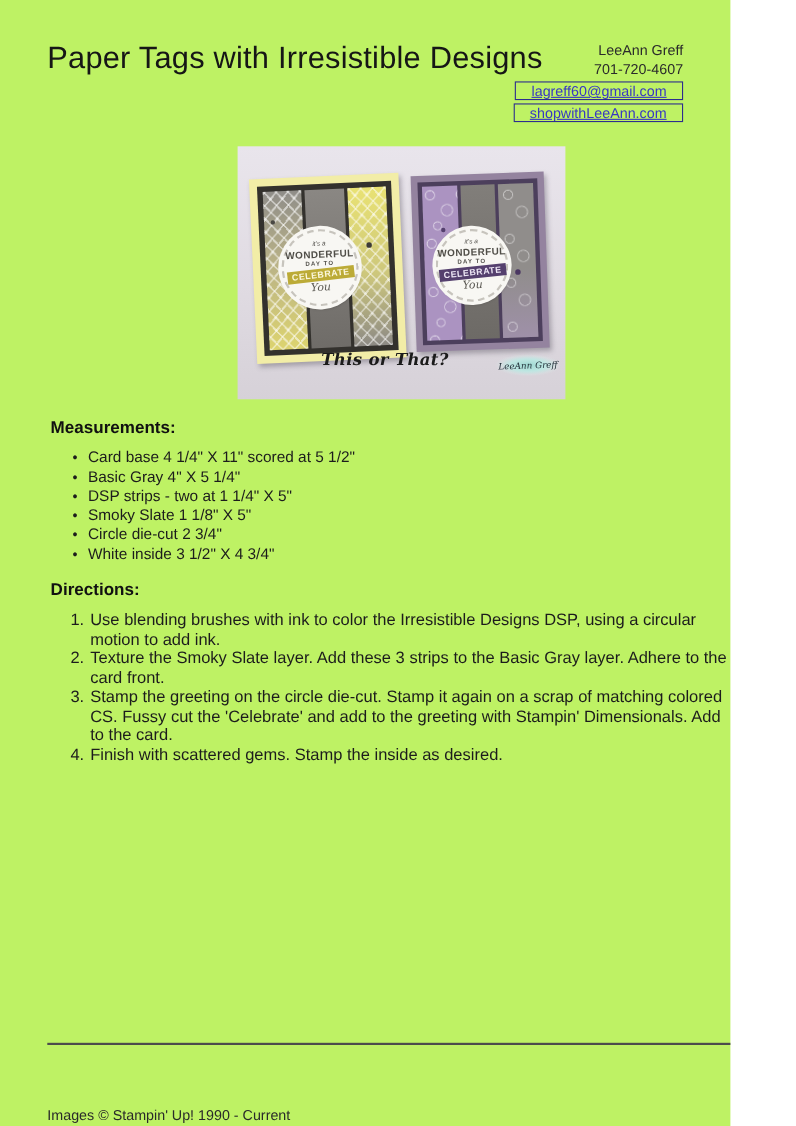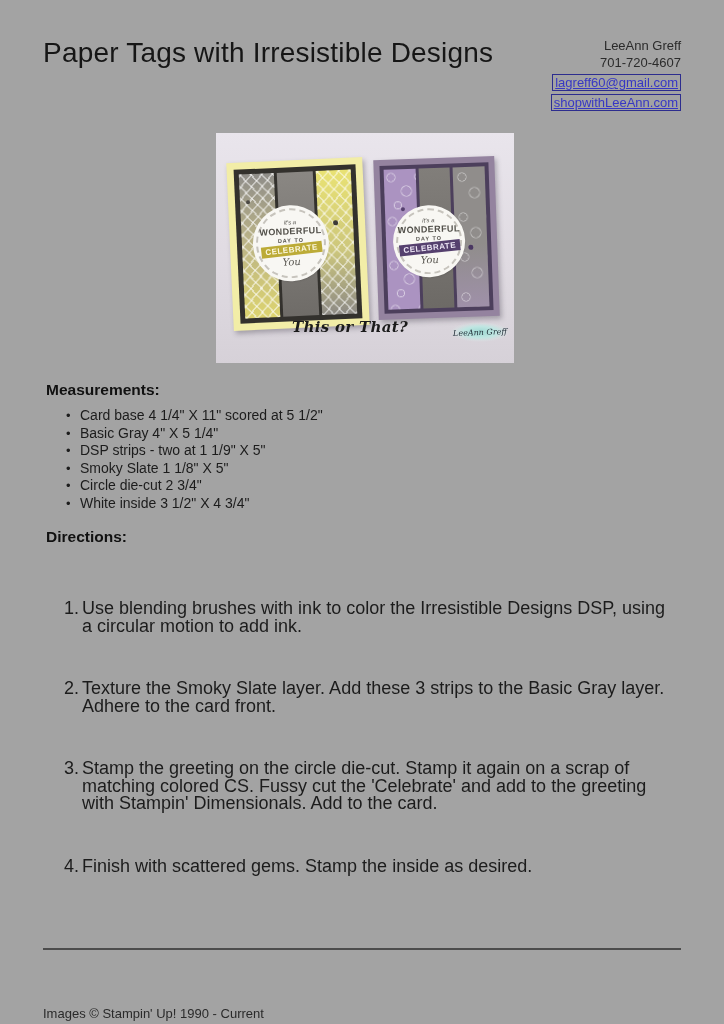--- a/index.html
+++ b/index.html
@@ -1,29 +1,29 @@
 <!DOCTYPE html>
 <html><head>
 <meta charset="utf-8">
 <style>
   * { margin:0; padding:0; box-sizing:border-box; }
   html,body { background:#ffffff; }
   .page {
-    position:relative; width:724px; height:1024px; background:#a3a3a3;
+    position:relative; width:664px; height:1024px; background:#bef264;
     font-family:"Liberation Sans", sans-serif; color:#1c1c1c; overflow:hidden;
   }
   
   .title { position:absolute; left:43px; top:36px; width:500px;
     font-size:28px; line-height:34px; font-weight:400; color:#161616; letter-spacing:.2px; }
   .contact { position:absolute; right:43px; top:38px; text-align:right;
     font-size:13px; line-height:16px; color:#2b2b2b; }
   .contact .row { margin-bottom:1px; }
   .contact a {
     display:inline-block; color:#3737c4; text-decoration:underline;
-    border:1px solid #2d2d8e; padding:0 2px; margin-top:2px; font-size:13px; line-height:15px;
+    border:1px solid #2d2d8e; padding:0 14px; margin-top:2px; font-size:13px; line-height:15px;
   }
   
   .photo { position:absolute; left:216px; top:133px; width:298px; height:230px;
     background:linear-gradient(180deg,#e9e5ec 0%, #e0dbe2 55%, #d6d1d8 100%); overflow:hidden; }
   .card { position:absolute; }
   .card-yellow { left:14px; top:27px; width:136px; height:168px; background:#f2eda7;
     transform:rotate(-2.6deg); box-shadow:2px 3px 5px rgba(60,55,70,.35); }
   .mat-y { position:absolute; left:7px; top:7px; right:7px; bottom:7px; background:#33312d; }
   .strips { position:absolute; left:5px; top:5px; right:5px; bottom:5px; display:flex; gap:3px; }
   .strip { flex:1; }
@@ -83,21 +83,21 @@
   .watermark span { font-family:"DejaVu Serif", serif; font-style:italic; font-size:8px;
     color:#23313a; white-space:nowrap; transform:rotate(-2deg); }
   
   .sec-heading { position:absolute; left:46px; font-size:15.5px; font-weight:bold; color:#111; }
   .h-meas { top:381px; }
   .h-dir { top:528px; }
   .meas-list { position:absolute; left:64px; top:407px; width:430px; list-style:none; }
   .meas-list li { font-size:14px; line-height:17.5px; color:#1c1c1c; padding-left:16px; position:relative; }
   .meas-list li::before { content:"•"; position:absolute; left:2px; font-size:13px; color:#1c1c1c; }
   .dir-list { position:absolute; left:64px; top:555px; width:604px; list-style:none; counter-reset:dir; }
-  .dir-list li { font-size:18px; line-height:17.5px; color:#1c1c1c; padding-left:18px; position:relative; counter-increment:dir;margin-top:45px; }
+  .dir-list li { font-size:15px; line-height:17.5px; color:#1c1c1c; padding-left:18px; position:relative; counter-increment:dir; }
   .dir-list li::before { content:counter(dir) "."; position:absolute; left:0; }
   
   .footer-rule { position:absolute; left:43px; top:948px; width:638px; height:2px; background:#4c4c4c; }
   .footer-text { position:absolute; left:43px; top:1006px; font-size:13px; color:#2a2a2a; }
 </style>
 </head>
 <body>
 
 <div class="page">
 
@@ -157,21 +157,21 @@
     <div class="caption">This or That?</div>
     <div class="watermark">
       <span>LeeAnn Greff</span>
     </div>
   </div>
 
   <div class="sec-heading h-meas">Measurements:</div>
   <ul class="meas-list">
     <li>Card base 4 1/4" X 11" scored at 5 1/2"</li>
     <li>Basic Gray 4" X 5 1/4"</li>
-    <li>DSP strips - two at 1 1/9" X 5"</li>
+    <li>DSP strips - two at 1 1/4" X 5"</li>
     <li>Smoky Slate 1 1/8" X 5"</li>
     <li>Circle die-cut 2 3/4"</li>
     <li>White inside 3 1/2" X 4 3/4"</li>
   </ul>
 
   <div class="sec-heading h-dir">Directions:</div>
   <ol class="dir-list">
     <li>Use blending brushes with ink to color the Irresistible Designs DSP, using a circular motion to add ink.</li>
     <li>Texture the Smoky Slate layer. Add these 3 strips to the Basic Gray layer. Adhere to the card front.</li>
     <li>Stamp the greeting on the circle die-cut. Stamp it again on a scrap of matching colored CS. Fussy cut the 'Celebrate' and add to the greeting with Stampin' Dimensionals.  Add to the card.</li>

